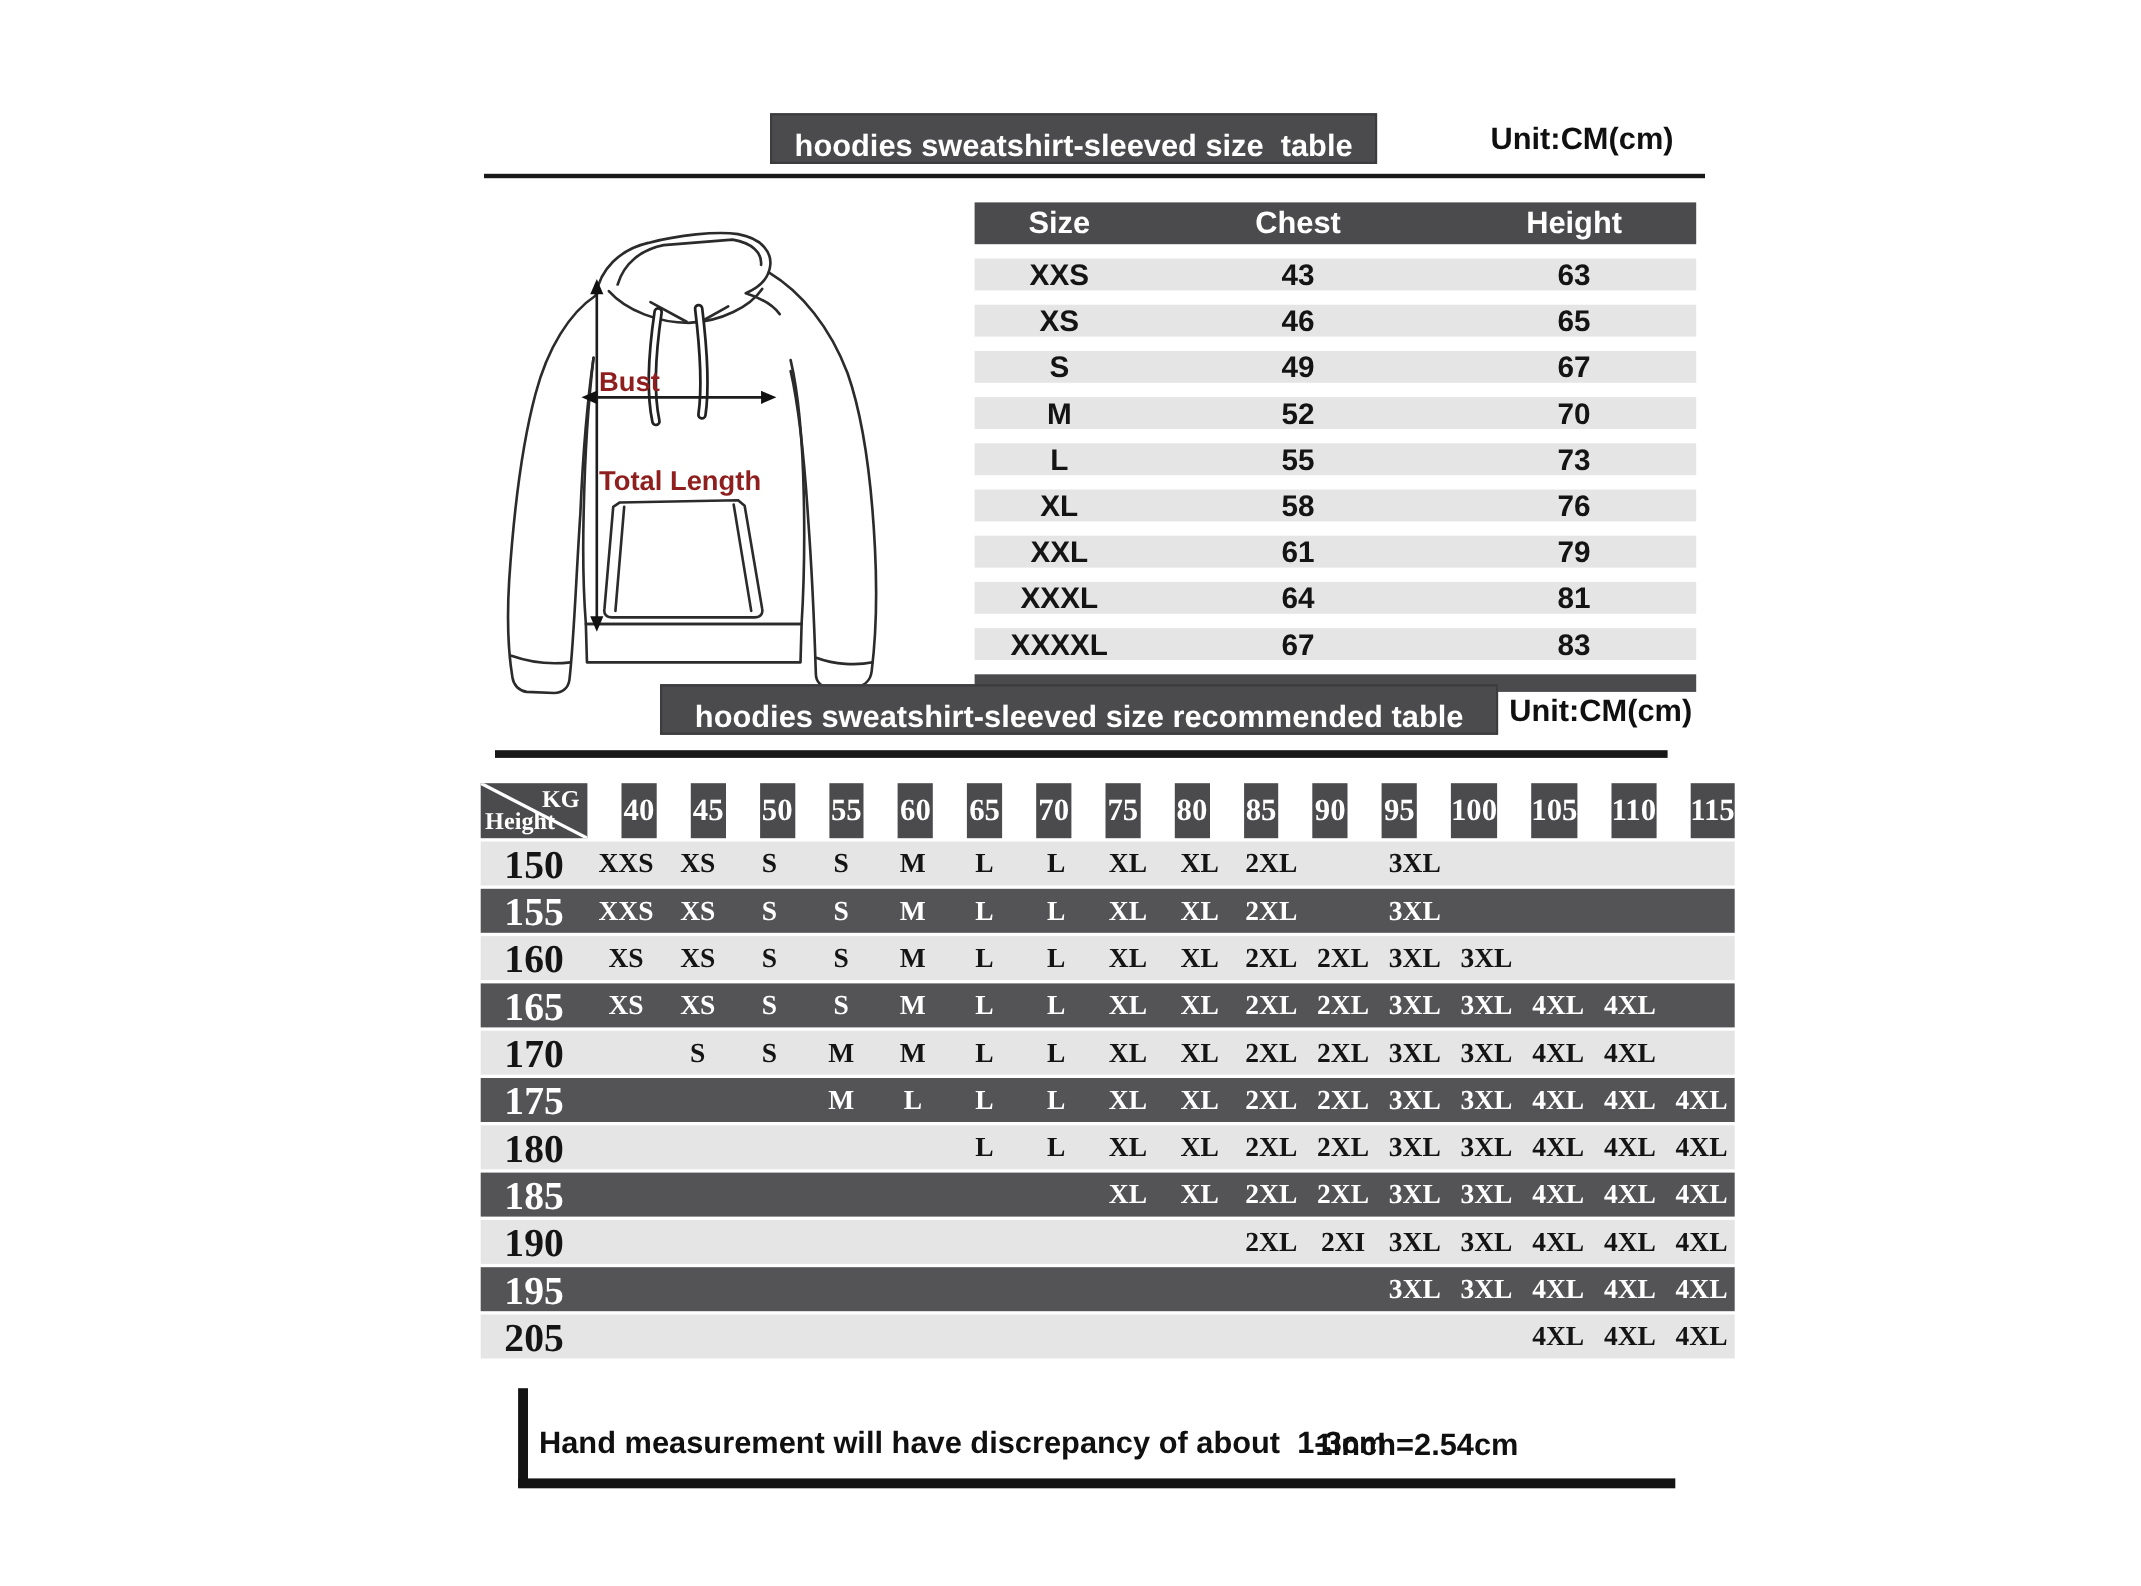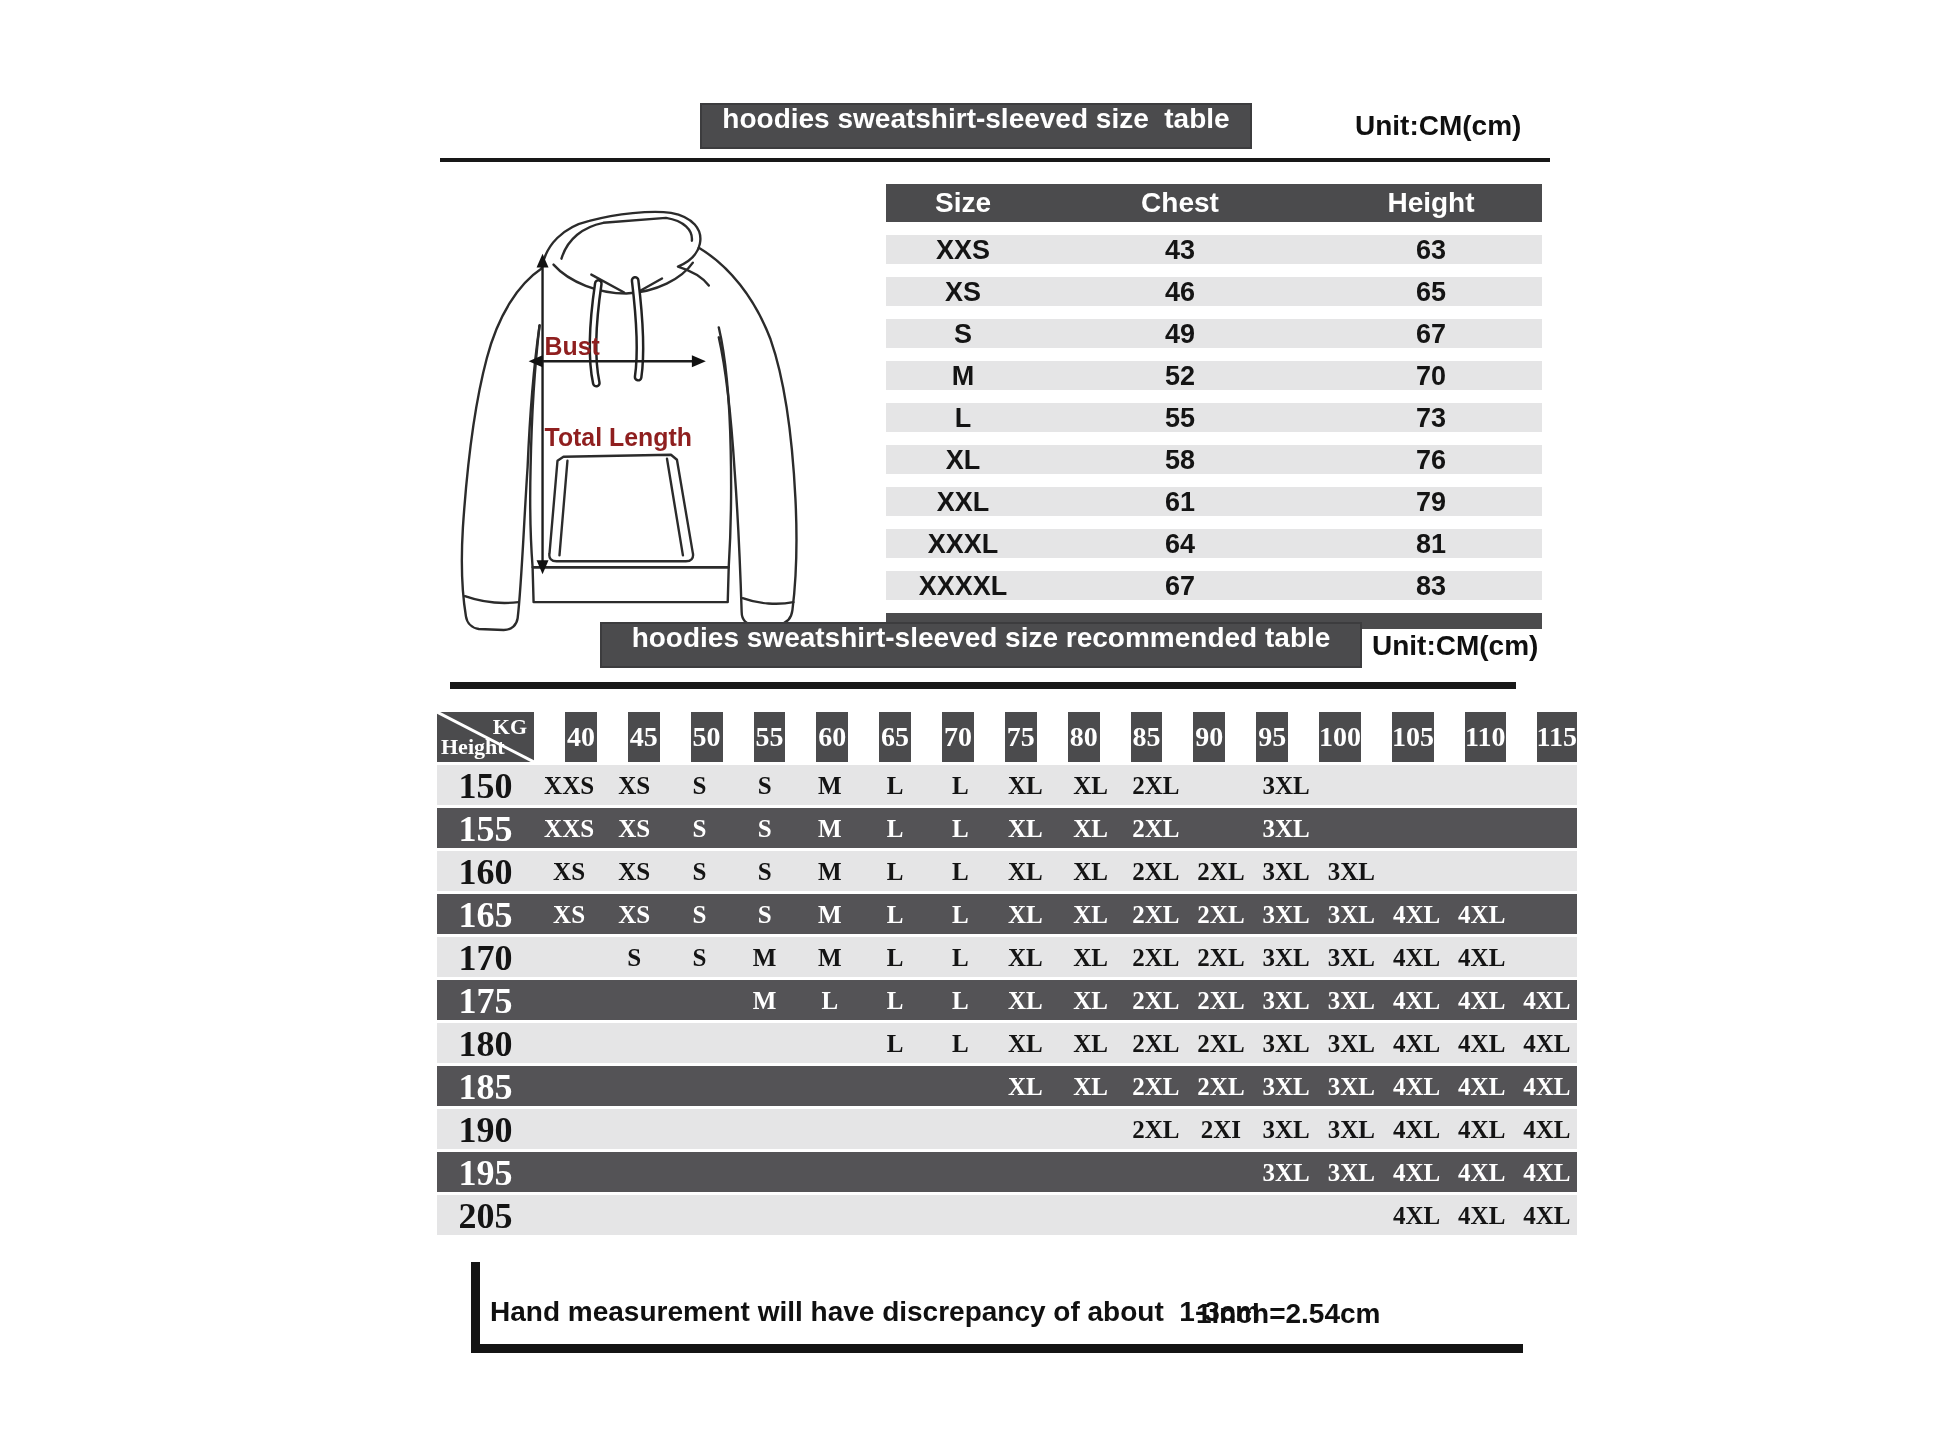--- a/index.html
+++ b/index.html
@@ -1,20 +1,20 @@
 <!DOCTYPE html>
 <html><head>
 <meta charset="utf-8">
 <style>
   html,body{margin:0;padding:0;background:#fff;}
   .canvas{position:relative;width:1946px;height:1442px;background:#ffffff;overflow:hidden;
           font-family:"Liberation Sans",sans-serif;}
 
   
-  .bar{position:absolute;background:#4b4b4d;color:#fff;display:flex;align-items:flex-start;
+  .bar{position:absolute;background:#4b4b4d;color:#fff;display:flex;align-items:flex-end;
        justify-content:center;font-weight:bold;font-size:28px;white-space:pre;
        box-shadow:0 0 0 2px #3c3c3e inset;}
   .unit{position:absolute;font-weight:bold;font-size:28px;color:#101010;white-space:pre;}
   .divider{position:absolute;background:#181818;}
 
   
   .size-table{position:absolute;left:886px;top:184px;width:656px;}
   .st-header{display:grid;grid-template-columns:154px 280px 222px;background:#4b4b4d;color:#fff;
              font-weight:bold;font-size:28px;height:38px;align-items:center;text-align:center;}
   .st-row{display:grid;grid-template-columns:154px 280px 222px;background:#e5e5e6;color:#141414;

